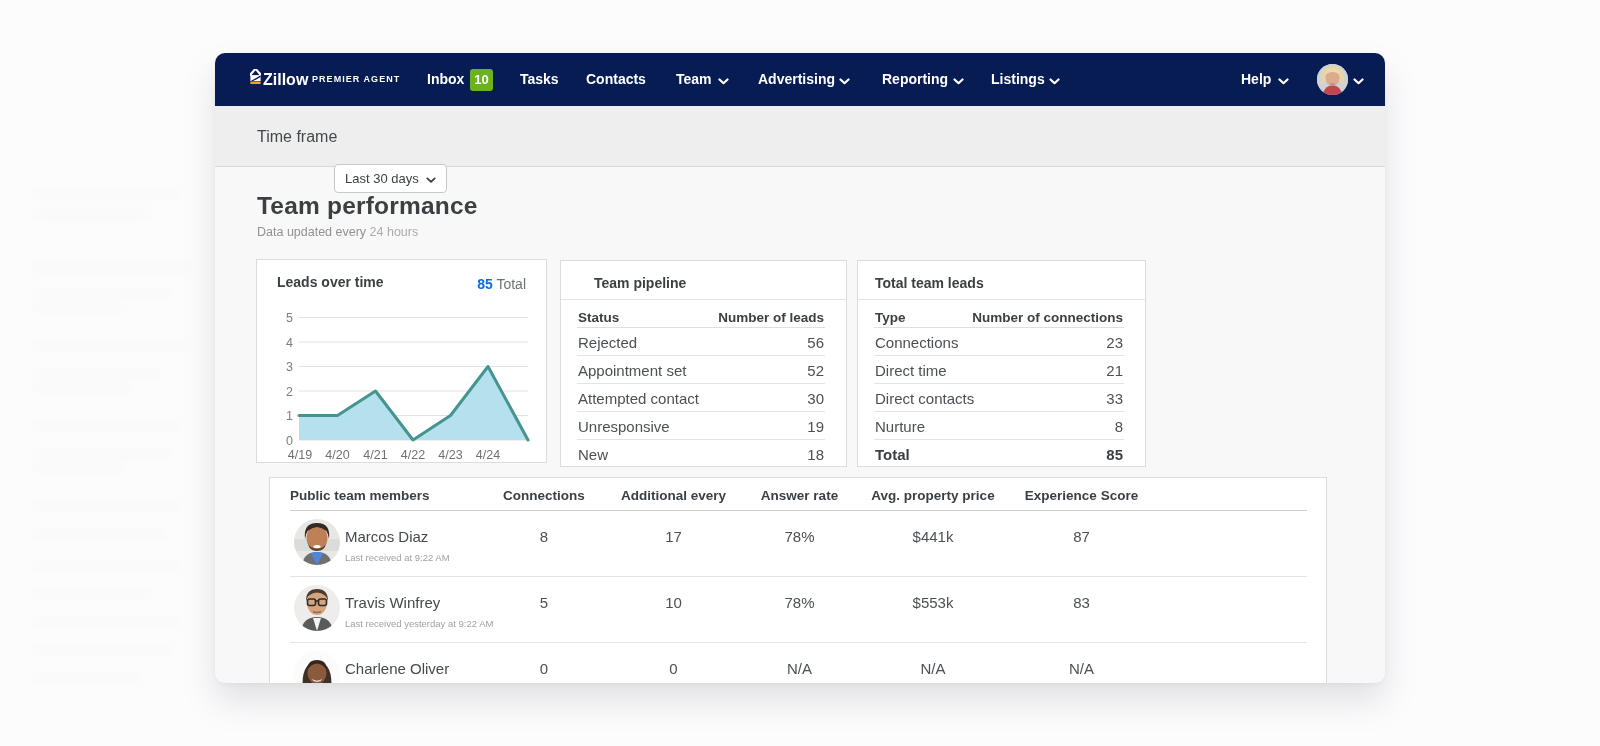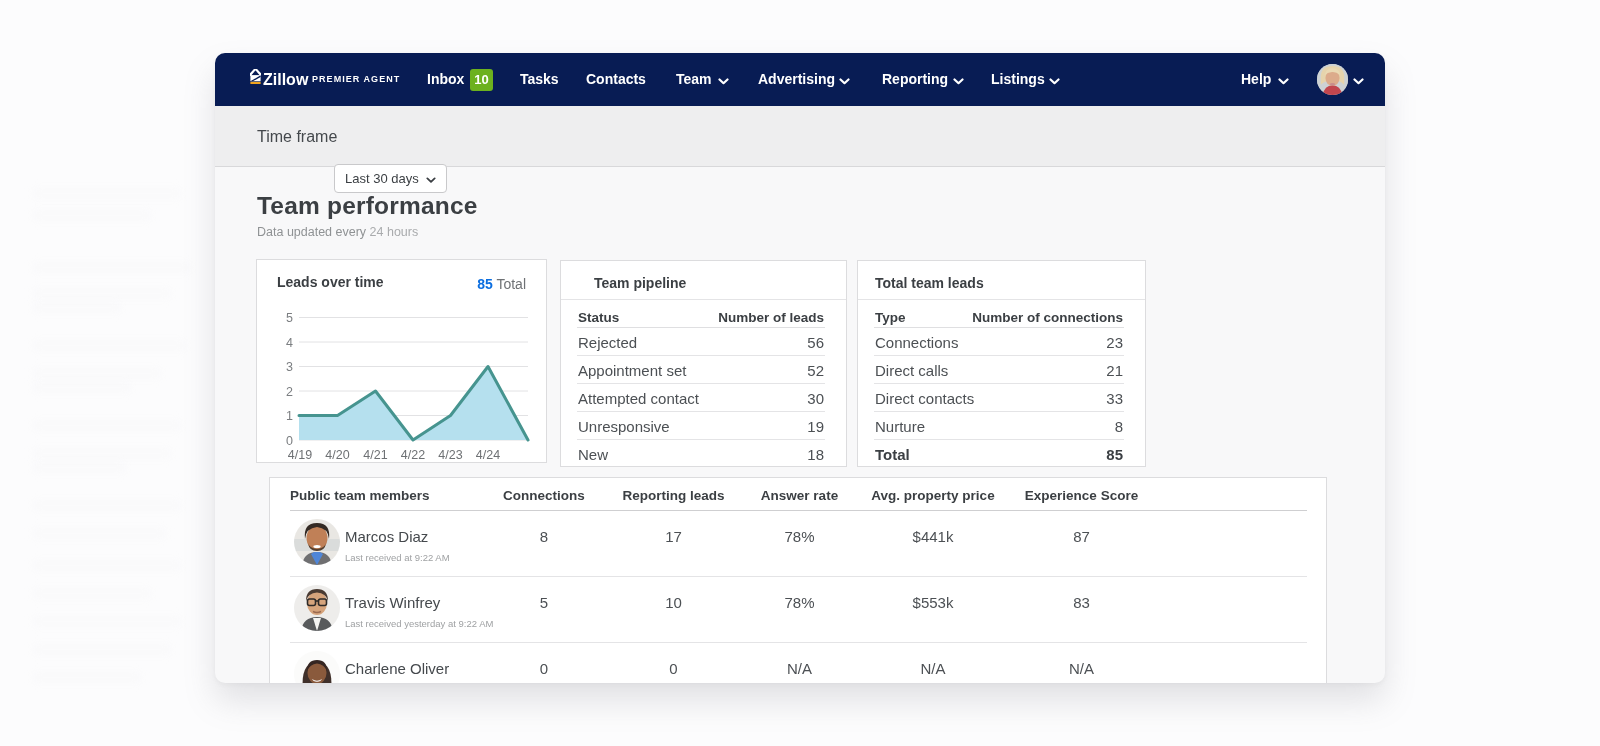--- a/index.html
+++ b/index.html
@@ -189,21 +189,21 @@
     <div class="ptable">
       <div class="prow h">
           <span class="l">Type</span>
           <span class="r">Number of connections</span>
         </div>
       <div class="prow">
           <span class="l">Connections</span>
           <span class="r">23</span>
         </div>
       <div class="prow">
-          <span class="l">Direct calls</span>
+          <span class="l">Direct time</span>
           <span class="r">21</span>
         </div>
       <div class="prow">
           <span class="l">Direct contacts</span>
           <span class="r">33</span>
         </div>
       <div class="prow">
           <span class="l">Nurture</span>
           <span class="r">8</span>
         </div>
@@ -211,21 +211,21 @@
           <span class="l">Total</span>
           <span class="r">85</span>
         </div>
     </div>
   </div>
 
   <div class="card" id="tcard">
     <div class="thead">
       <span style="left:0">Public team members</span>
       <span style="left:254px;transform:translateX(-50%)">Connections</span>
-      <span style="left:383.5px;transform:translateX(-50%)">Reporting leads</span>
+      <span style="left:383.5px;transform:translateX(-50%)">Additional every</span>
       <span style="left:509.5px;transform:translateX(-50%)">Answer rate</span>
       <span style="left:643px;transform:translateX(-50%)">Avg. property price</span>
       <span style="left:791.5px;transform:translateX(-50%)">Experience Score</span>
     </div>
     <div class="trow" style="top:33px">
       <div class="av"><svg width="46" height="46" viewBox="0 0 46 46">
         <rect width="46" height="46" fill="#e9e7e3"></rect>
         <rect x="0" y="20" width="46" height="12" fill="#dadcdb"></rect>
         <path d="M8,46 Q10,33 23,33 Q36,33 38,46 Z" fill="#6f6f71"></path>
         <path d="M17,35 L23,46 L29,35 L26,33 L20,33 Z" fill="#4f86d8"></path>

